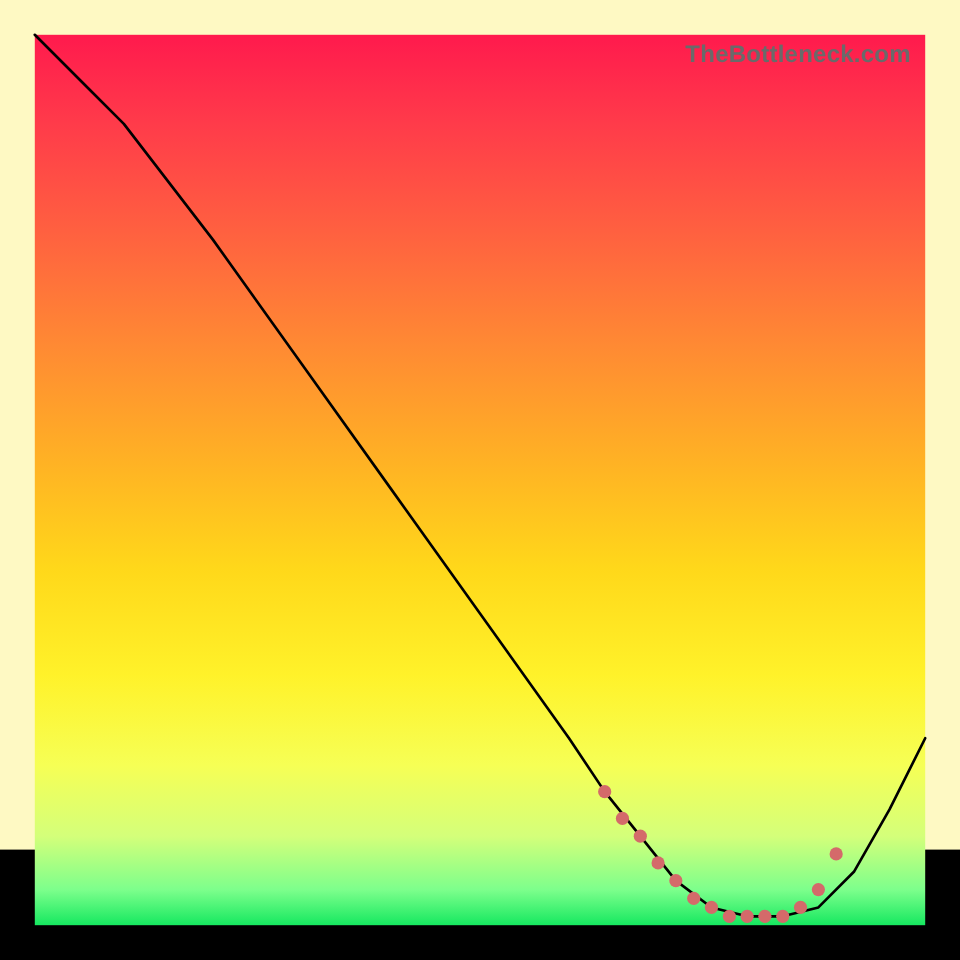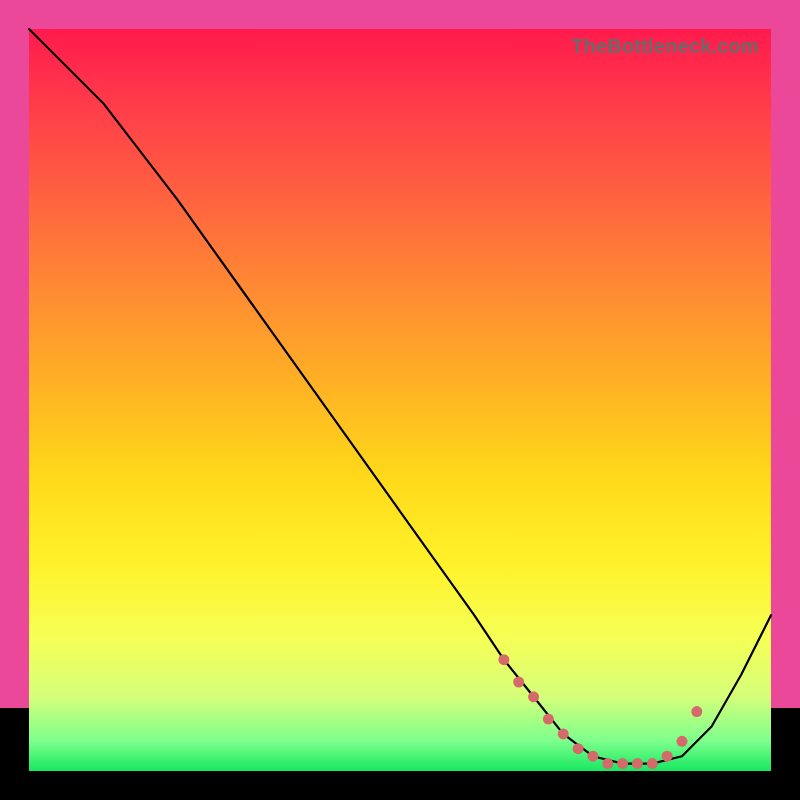--- a/index.html
+++ b/index.html
@@ -7,21 +7,21 @@
     padding: 0;
     width: 800px;
     height: 800px;
     background: #000;
     overflow: hidden;
   }
   .frame {
     position: relative;
     width: 800px;
     height: 708px;
-    background: #ec4899;
+    background: #fef9c3;
   }
   .plot {
     position: absolute;
     left: 29px;
     top: 29px;
     width: 742px;
     height: 742px;
     background: linear-gradient(to bottom,
       #ff1a4d 0%,
       #ff3b4a 10%,

